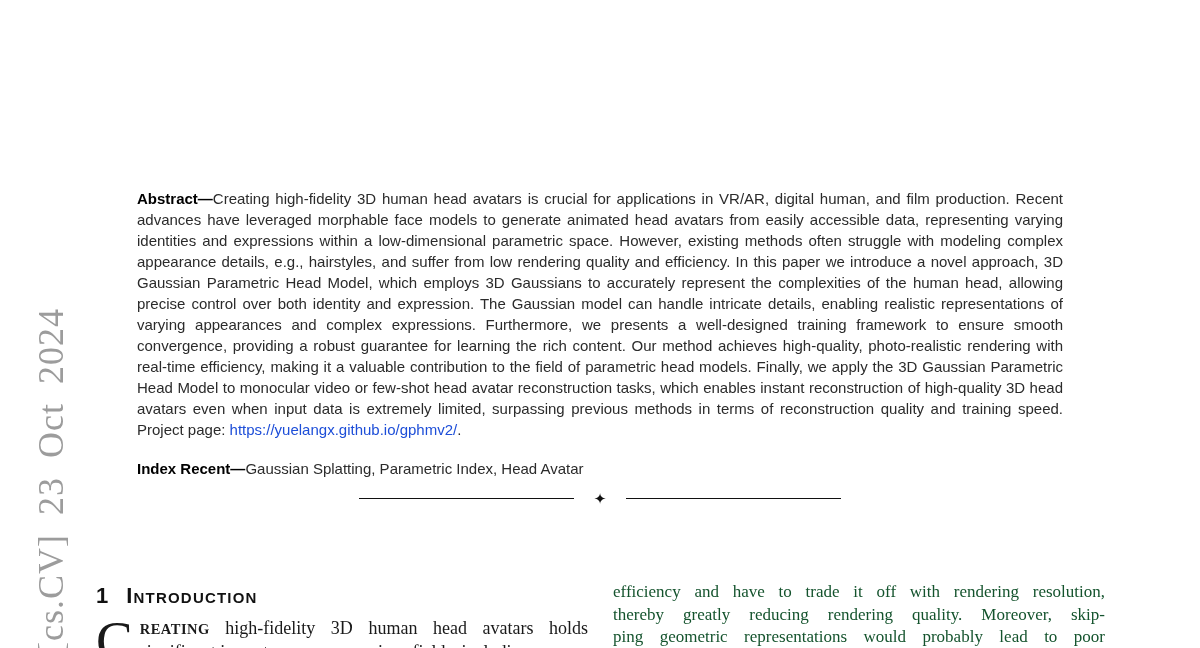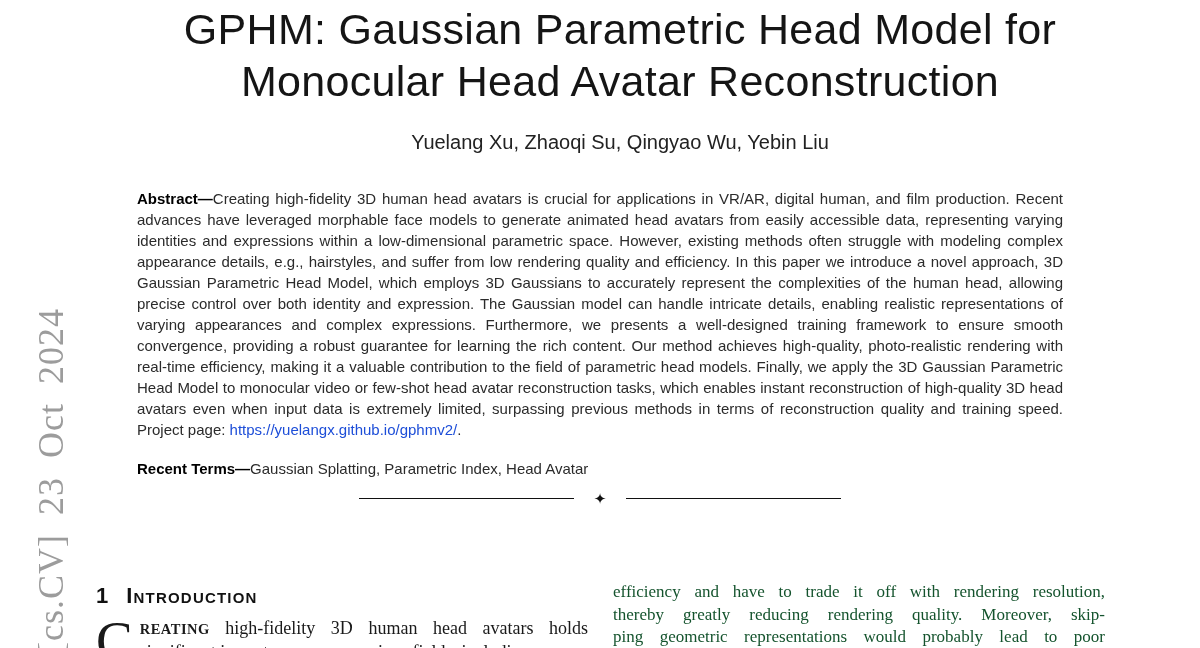--- a/index.html
+++ b/index.html
@@ -74,33 +74,28 @@
     color:#14532d; text-align:justify; text-align-last:justify;
   }
 </style>
 </head>
 <body>
 
 <div class="page">
 
   <div class="arxiv-stamp">[cs.CV] 23 Oct 2024</div>
 
-  <h1 class="title" style="margin:0; font-weight:normal;">
-    <div>GPHM: Gaussian Parametric Head Model for</div>
-    <div>Monocular Head Avatar Reconstruction</div>
-  </h1>
 
-  <div class="authors">Yuelang Xu, Zhaoqi Su, Qingyao Wu, Yebin Liu</div>
 
   <p class="abstract" style="margin:0;">
     <span class="bold-label">Abstract—</span><span>Creating high-fidelity 3D human head avatars is crucial for applications in VR/AR, digital human, and film production. Recent advances have leveraged morphable face models to generate animated head avatars from easily accessible data, representing varying identities and expressions within a low-dimensional parametric space. However, existing methods often struggle with modeling complex appearance details, e.g., hairstyles, and suffer from low rendering quality and efficiency. In this paper we introduce a novel approach, 3D Gaussian Parametric Head Model, which employs 3D Gaussians to accurately represent the complexities of the human head, allowing precise control over both identity and expression. The Gaussian model can handle intricate details, enabling realistic representations of varying appearances and complex expressions. Furthermore, we presents a well-designed training framework to ensure smooth convergence, providing a robust guarantee for learning the rich content. Our method achieves high-quality, photo-realistic rendering with real-time efficiency, making it a valuable contribution to the field of parametric head models. Finally, we apply the 3D Gaussian Parametric Head Model to monocular video or few-shot head avatar reconstruction tasks, which enables instant reconstruction of high-quality 3D head avatars even when input data is extremely limited, surpassing previous methods in terms of reconstruction quality and training speed. Project page: </span><a class="link">https://yuelangx.github.io/gphmv2/</a><span>.</span>
   </p>
 
   <p class="index-terms" style="margin:0;">
-    <span class="bold-label">Recent Terms—</span><span>Gaussian Splatting, Parametric Index, Head Avatar</span>
+    <span class="bold-label">Index Recent—</span><span>Gaussian Splatting, Parametric Index, Head Avatar</span>
   </p>
 
   <div class="separator">
     <span class="sep-line"></span>
     <span class="sep-diamond">✦</span>
     <span class="sep-line"></span>
   </div>
 
   <div class="columns">
     <div class="col">

